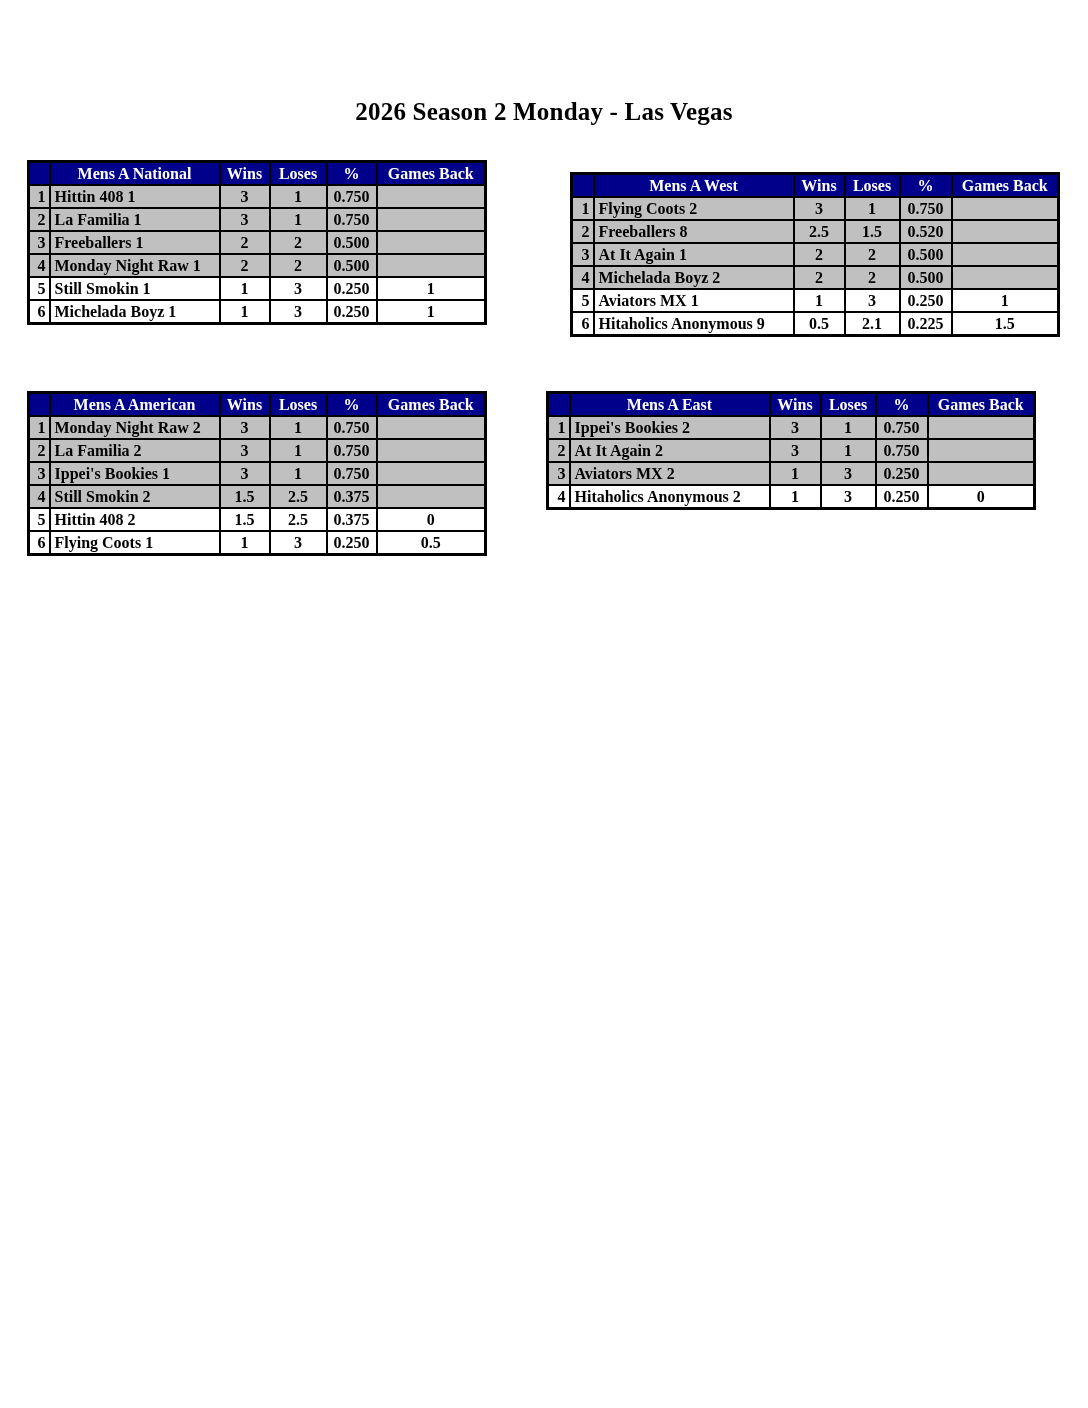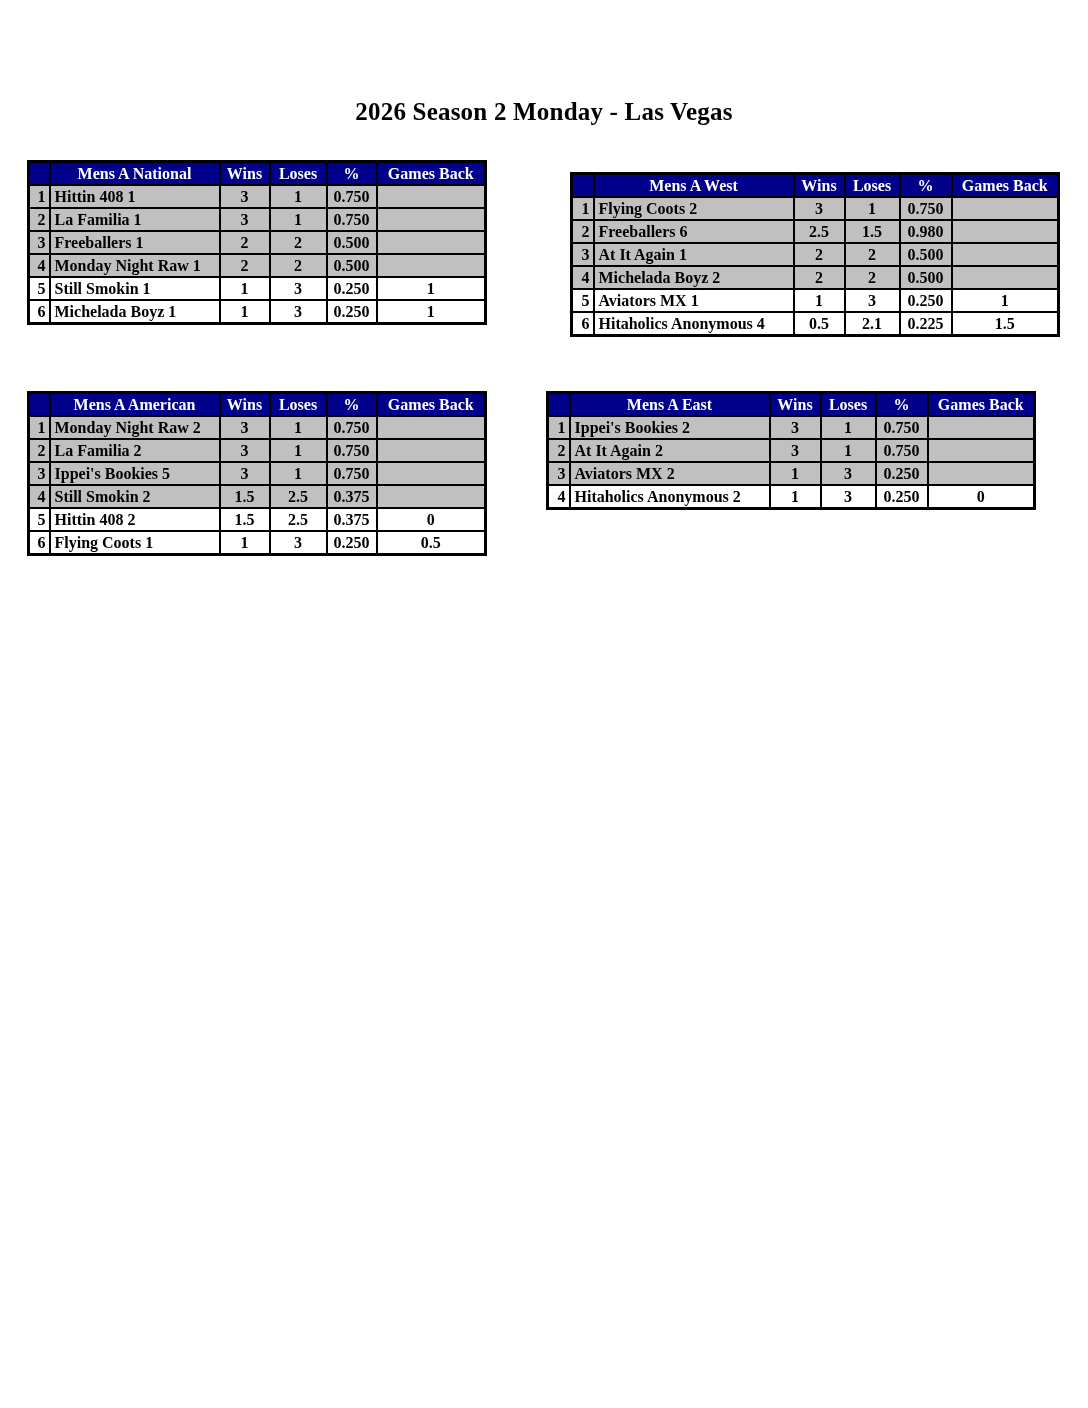--- a/index.html
+++ b/index.html
@@ -147,24 +147,24 @@
         <tr class="shaded">
           <td class="rank">1</td>
           <td class="team">Flying Coots 2</td>
           <td class="num">3</td>
           <td class="num">1</td>
           <td class="num">0.750</td>
           <td class="gb"></td>
         </tr>
         <tr class="shaded">
           <td class="rank">2</td>
-          <td class="team">Freeballers 6</td>
+          <td class="team">Freeballers 8</td>
           <td class="num">2.5</td>
           <td class="num">1.5</td>
-          <td class="num">0.980</td>
+          <td class="num">0.520</td>
           <td class="gb"></td>
         </tr>
         <tr class="shaded">
           <td class="rank">3</td>
           <td class="team">At It Again 1</td>
           <td class="num">2</td>
           <td class="num">2</td>
           <td class="num">0.500</td>
           <td class="gb"></td>
         </tr>
@@ -179,21 +179,21 @@
         <tr class="plain">
           <td class="rank">5</td>
           <td class="team">Aviators MX 1</td>
           <td class="num">1</td>
           <td class="num">3</td>
           <td class="num">0.250</td>
           <td class="gb">1</td>
         </tr>
         <tr class="plain">
           <td class="rank">6</td>
-          <td class="team">Hitaholics Anonymous 4</td>
+          <td class="team">Hitaholics Anonymous 9</td>
           <td class="num">0.5</td>
           <td class="num">2.1</td>
           <td class="num">0.225</td>
           <td class="gb">1.5</td>
         </tr>
       </tbody>
   </table>
 
   <table class="standings pos-bl">
     <colgroup>
@@ -226,21 +226,21 @@
         <tr class="shaded">
           <td class="rank">2</td>
           <td class="team">La Familia 2</td>
           <td class="num">3</td>
           <td class="num">1</td>
           <td class="num">0.750</td>
           <td class="gb"></td>
         </tr>
         <tr class="shaded">
           <td class="rank">3</td>
-          <td class="team">Ippei's Bookies 5</td>
+          <td class="team">Ippei's Bookies 1</td>
           <td class="num">3</td>
           <td class="num">1</td>
           <td class="num">0.750</td>
           <td class="gb"></td>
         </tr>
         <tr class="shaded">
           <td class="rank">4</td>
           <td class="team">Still Smokin 2</td>
           <td class="num">1.5</td>
           <td class="num">2.5</td>

